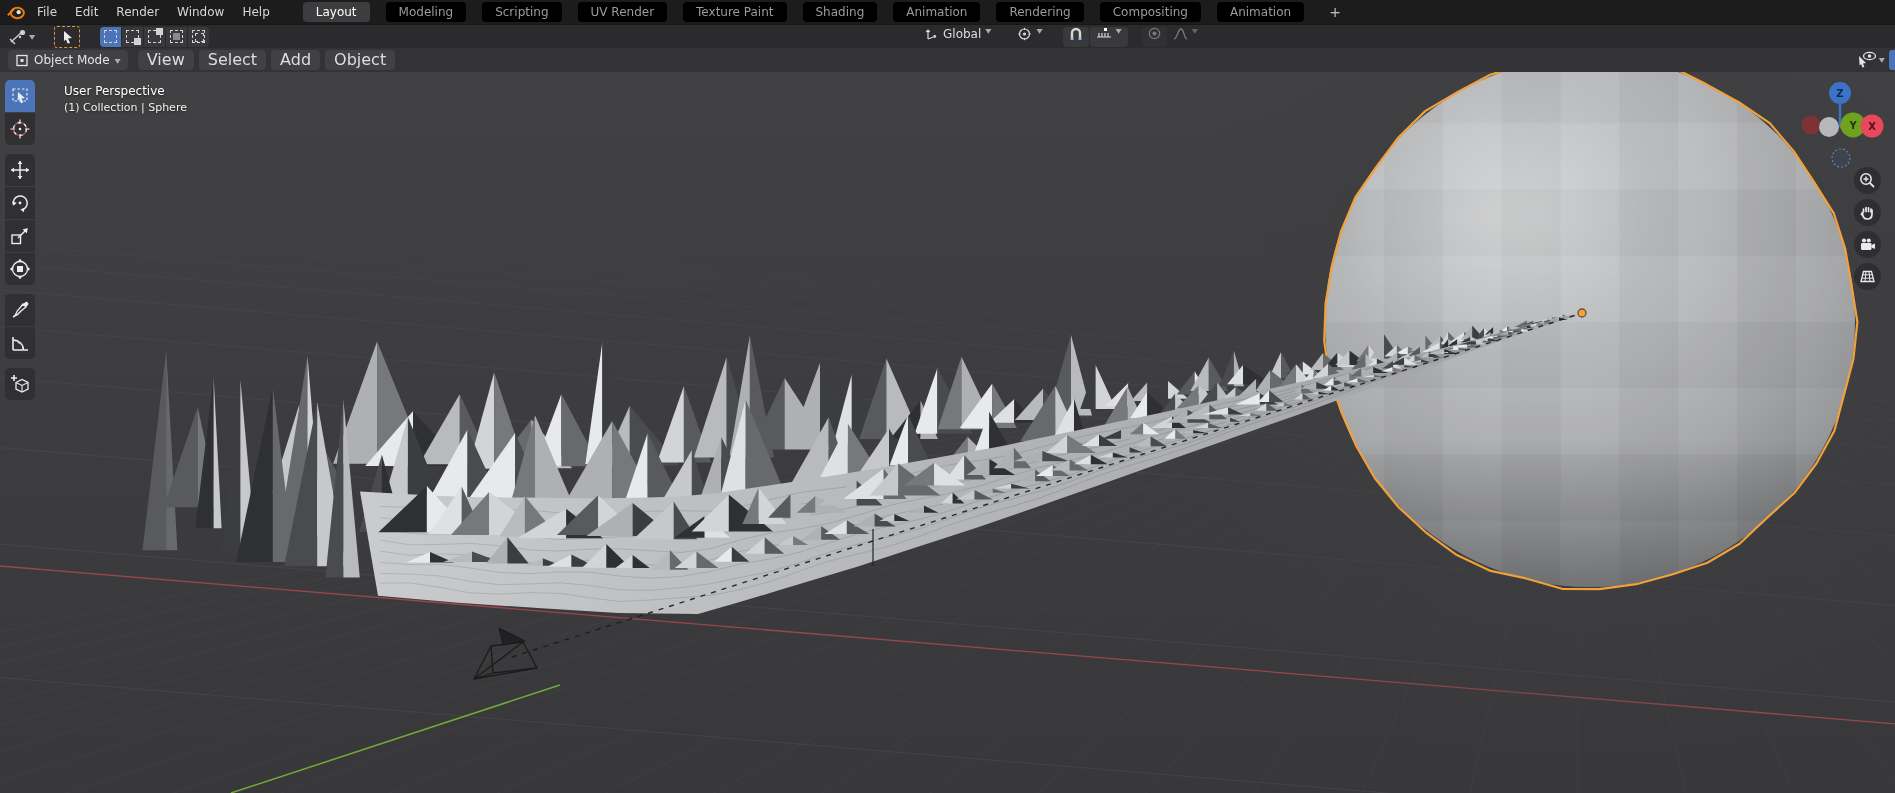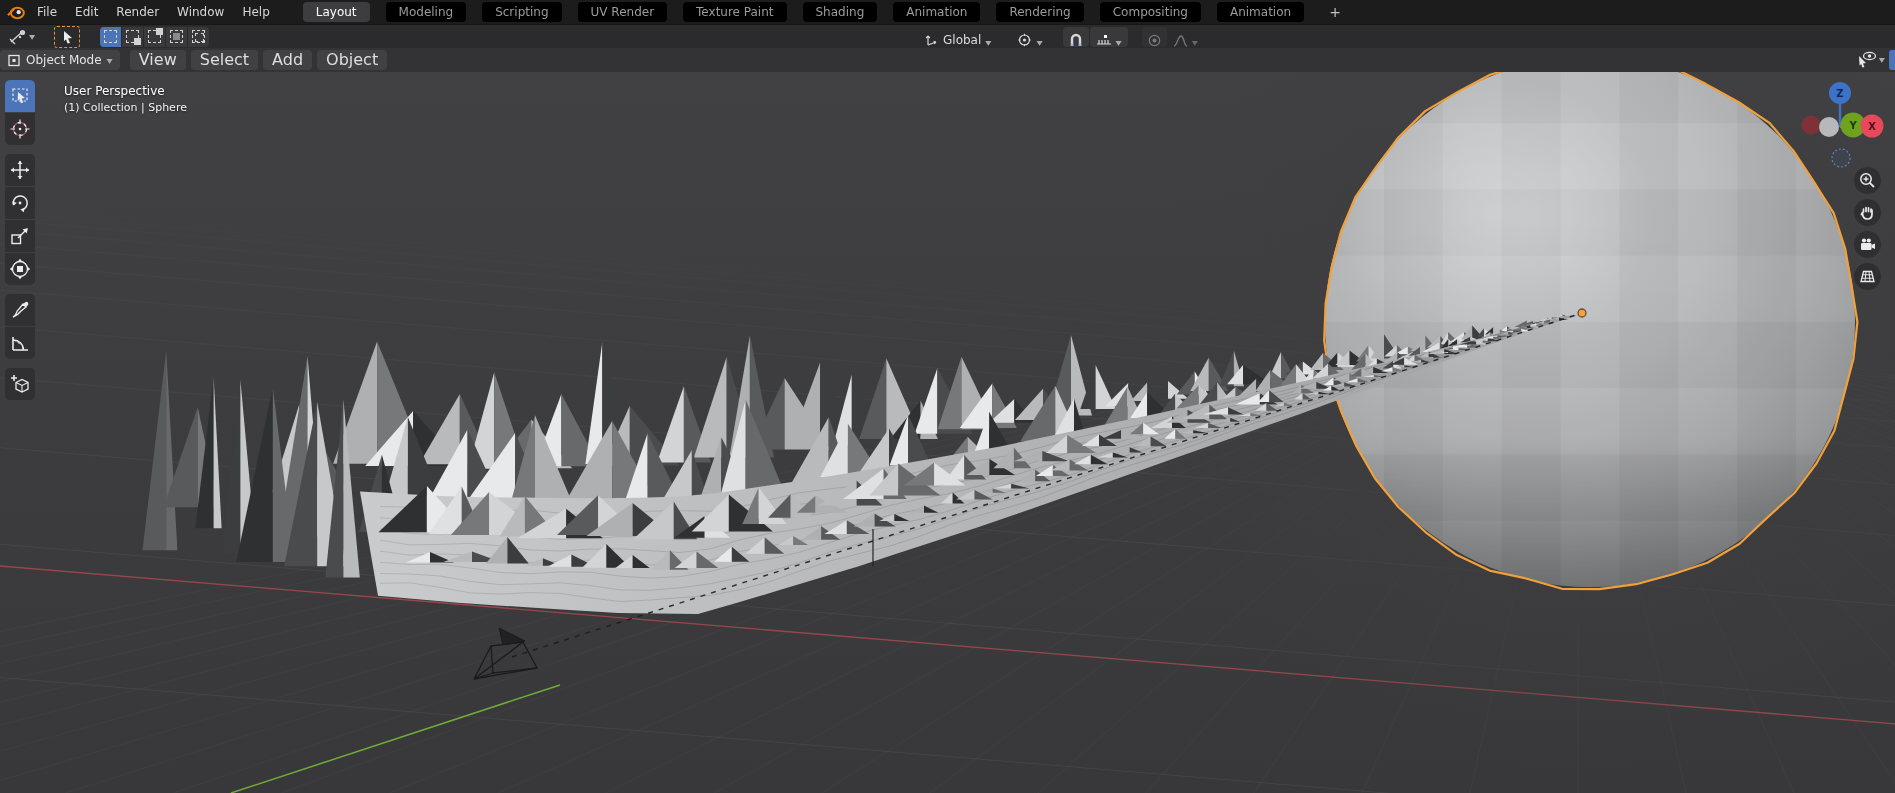--- a/index.html
+++ b/index.html
@@ -23,27 +23,27 @@
   .chev{font-size:8px;color:#ababad;transform:scaleY(.8);}
   .tool-active-btn{width:24px;height:20px;margin-left:16px;border:1px dashed #e2953b;border-radius:3px;
         display:flex;align-items:center;justify-content:center;}
   .selmodes{display:flex;margin-left:20px;background:#39393b;border-radius:4px;overflow:hidden;}
   .selmode{width:21px;height:20px;display:flex;align-items:center;justify-content:center;border-right:1px solid #29292b;}
   .selmode:last-child{border-right:none;}
   .selmode.active{background:#4b74b9;}
   .sm-box{width:11px;height:11px;border:1px dashed #d2d2d4;position:relative;}
   .sm-fill{position:absolute;background:#d2d2d4;}
   .center-tools{position:absolute;left:918px;top:2px;display:flex;align-items:center;height:20px;gap:4px;}
-  .ct-btn{display:flex;align-items:flex-end;gap:4px;background:#39393b;border-radius:4px;height:20px;padding:0 6px;color:#dcdcde;font-size:12px;}
+  .ct-btn{display:flex;align-items:flex-start;gap:4px;background:#39393b;border-radius:4px;height:20px;padding:0 6px;color:#dcdcde;font-size:12px;}
   .ct-btn.plain{background:transparent;}
   .ct-btn.disabled{opacity:.45;}
   .ct-sep{width:6px;}
 
   
-  .row3{height:24px;background:#333336;display:flex;align-items:center;position:relative;padding-left:0;}
+  .row3{height:24px;background:#333336;display:flex;align-items:center;position:relative;padding-left:8px;}
   .mode-btn{display:flex;align-items:center;gap:5px;background:#414144;border-radius:4px;height:20px;padding:0 7px;color:#e4e4e6;font-size:12px;}
   .hmenu{color:#dedee0;font-size:16px;background:#414144;border-radius:4px;height:20px;line-height:20px;padding:0 9px;margin-left:5px;}
   .hmenu:first-of-type{margin-left:10px;}
   .vh-right{position:absolute;right:8px;top:2px;display:flex;align-items:center;gap:2px;}
   .vh-eye{display:flex;align-items:center;gap:2px;padding:1px 2px;}
   .vh-sliver{position:absolute;right:0;top:2px;width:6px;height:20px;background:#4b74b9;border-radius:3px 0 0 3px;}
 
   
   .viewport{position:relative;width:1895px;height:721px;overflow:hidden;background:#3d3d3f;}
   #scene{position:absolute;left:0;top:0;}

